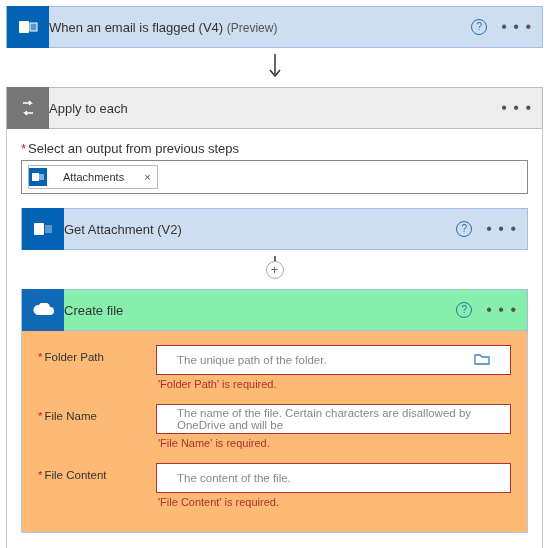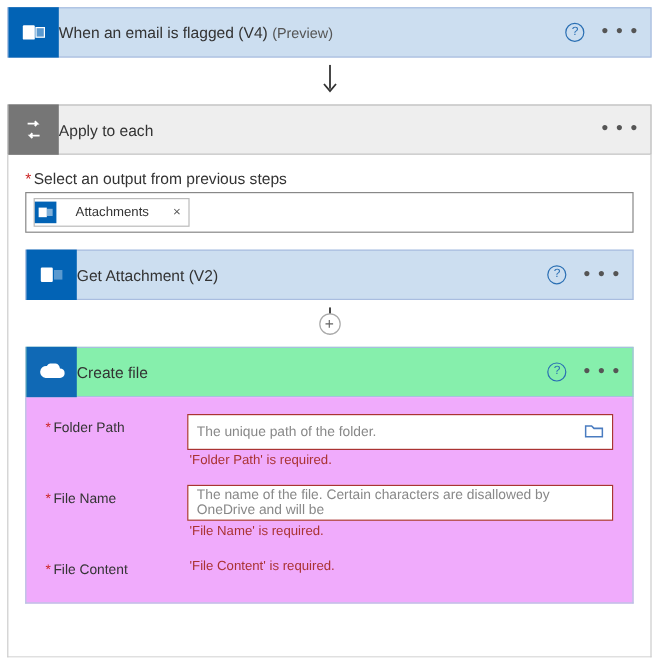--- a/index.html
+++ b/index.html
@@ -17,25 +17,25 @@
 .arrow-down svg { stroke: #333; fill: none; stroke-width: 1.5; }
 .foreach-card { background: #eee; border: 1px solid #bbb; justify-content: space-between; }
 .foreach-card .card-icon { background: #767676; }
 .foreach-body { border: 1px solid #ccc; border-top: none; padding: 12px 14px 18px; background: #fff; }
 .label-row { font-size: 13px; color: #333; margin-bottom: 4px; }
 .req { color: #c22; margin-right: 2px; }
 .token-field { border: 1px solid #888; height: 34px; display: flex; align-items: center; padding: 4px 6px; margin-bottom: 14px; }
 .token { background: #fff; border: 1px solid #bbb; display: flex; align-items: center; height: 24px; padding: 0 6px 0 0; gap: 16px; font-size: 11px; color: #333; }
 .token-ico { width: 18px; height: 18px; background: #0263b5; display: flex; align-items: center; justify-content: center; }
 .token-x { color: #555; font-size: 11px; margin-left: 4px; }
-.nested-body { border: 1px solid #b6c7e2; border-top: none; padding: 14px 16px 10px; background: #f0abfc; }
+.nested-body { border: 1px solid #b6c7e2; border-top: none; padding: 14px 16px 10px; background: #fdba74; }
 .form-row { display: flex; align-items: flex-start; margin-bottom: 4px; }
 .form-label { width: 118px; font-size: 11.5px; color: #333; padding-top: 6px; }
 .form-field { flex: 1; }
-.input-invalid { border: 1px solid #a33; height: 30px; display: flex; align-items: center; padding: 0 7px; color: #888; font-size: 11.5px; background: #fff; justify-content: space-between; }
+.input-invalid { border: 1px solid #a33; height: 30px; display: flex; align-items: center; padding: 0 20px; color: #888; font-size: 11.5px; background: #fff; justify-content: space-between; }
 .err { color: #a33; font-size: 11px; margin: 3px 0 10px 2px; }
 .folder-ico { color: #4a7cc0; }
 .plus-bubble { position: relative; text-align: center; height: 0; }
 .plus-circle { position: absolute; left: 50%; transform: translateX(-50%); top: -9px; width: 18px; height: 18px; border-radius: 50%; background: #fff; border: 1px solid #aaa; color: #666; font-size: 13px; line-height: 16px; }
 .add-action { text-align: center; padding: 20px 0 6px; color: #2a6fb3; font-size: 12.5px; display: flex; align-items: center; justify-content: center; gap: 8px; }
 </style>
 </head>
 <body>
 
 <div class="outer">
@@ -147,20 +147,23 @@
         <div class="form-field">
           <div class="input-invalid">
               <span>The name of the file. Certain characters are disallowed by OneDrive and will be</span>
             </div>
           <div class="err">'File Name' is required.</div>
         </div>
       </div>
       <div class="form-row">
         <div class="form-label"><span class="req">*</span><span>File Content</span></div>
         <div class="form-field">
+          <div class="input-invalid">
+              <span>The content of the file.</span>
+            </div>
           <div class="err">'File Content' is required.</div>
         </div>
       </div>
     </div>
 
     <div class="add-action">
       
       
     </div>
   </div>

